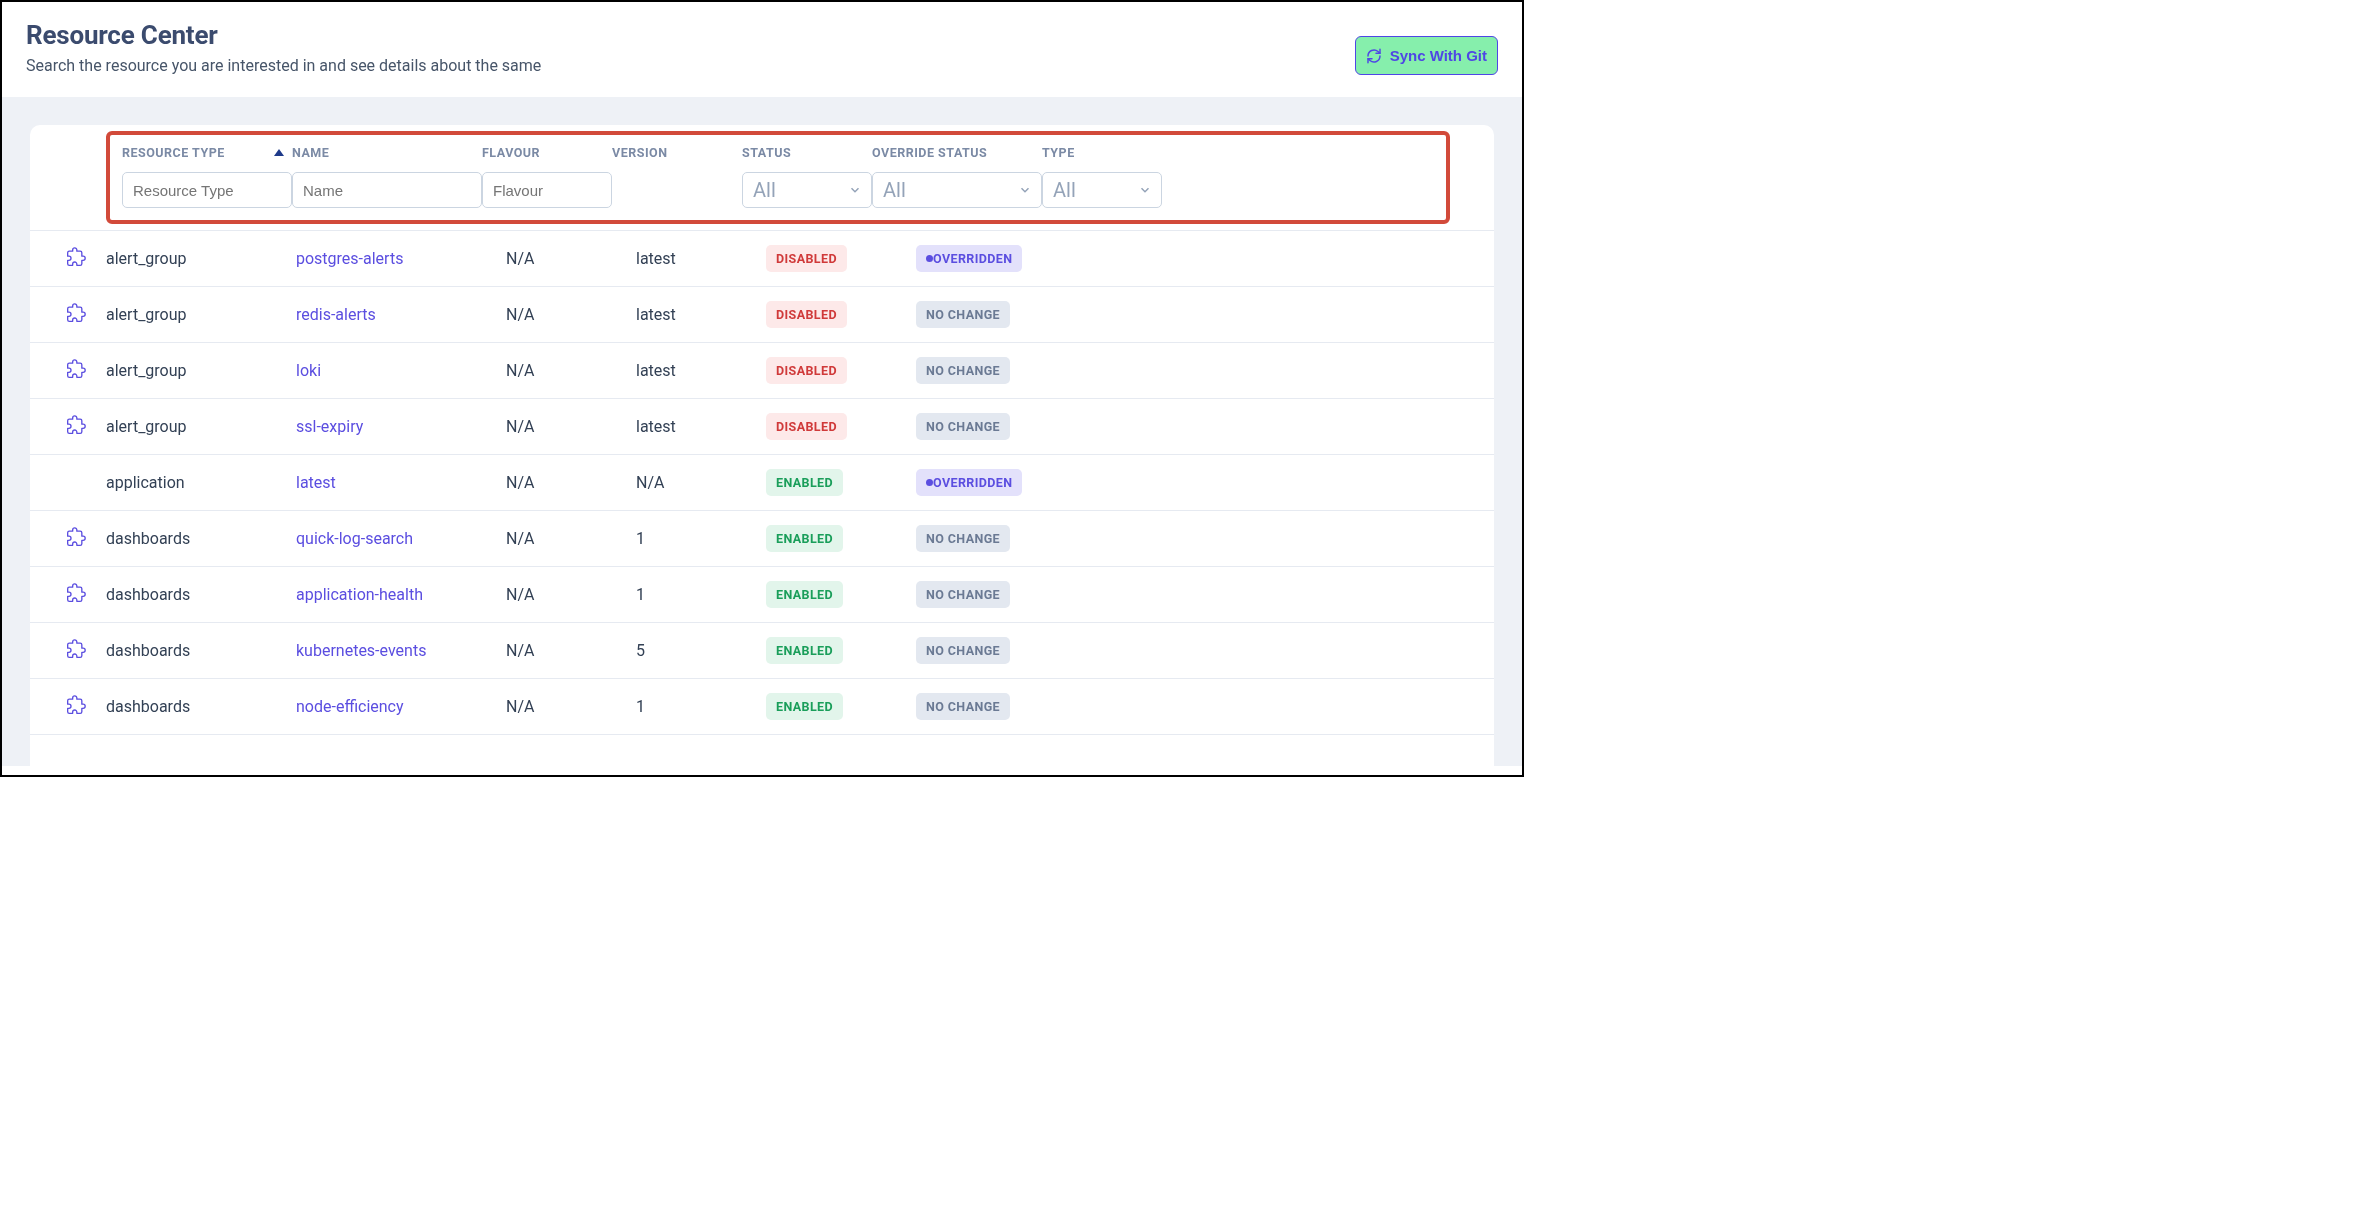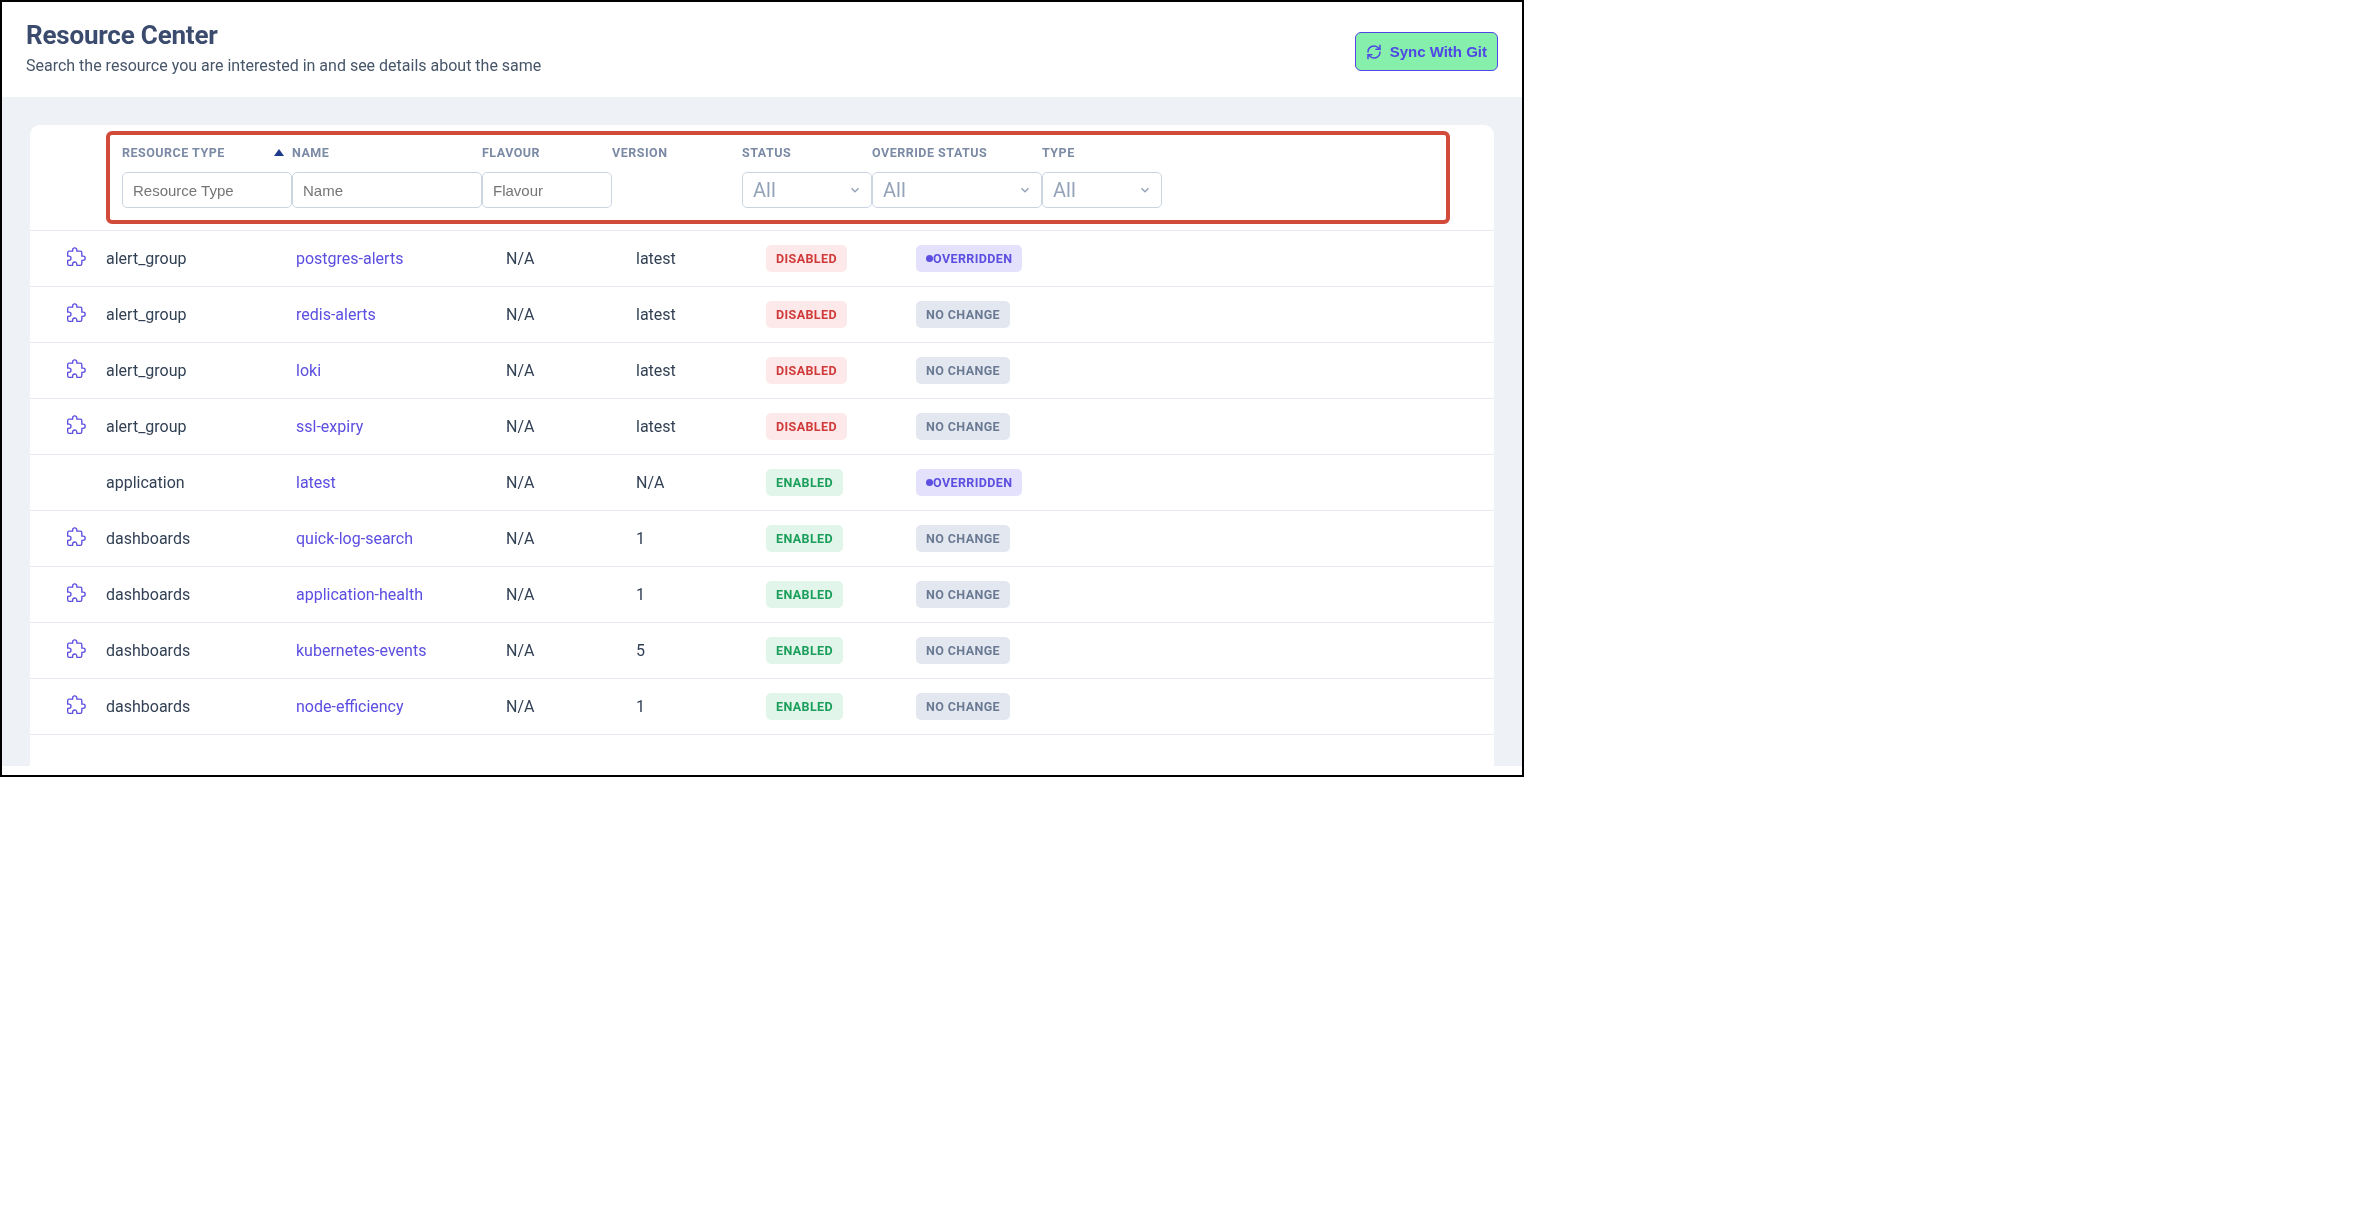--- a/index.html
+++ b/index.html
@@ -1,18 +1,18 @@
 <!DOCTYPE html>
 <html><head>
 <meta charset="utf-8">
 <style>
 * { box-sizing: border-box; margin: 0; padding: 0; }
 body { font-family: -apple-system, BlinkMacSystemFont, "Segoe UI", Roboto, Helvetica, Arial, sans-serif; background: #fff; color: #334155; }
 .frame { border: 2px solid #000; width: 1524px; height: 777px; overflow: hidden; position: relative; }
-.header { display: flex; justify-content: space-between; align-items: center; padding: 18px 24px 22px 24px; background: #fff; }
+.header { display: flex; justify-content: space-between; align-items: flex-end; padding: 18px 24px 22px 24px; background: #fff; }
 .header-left h1 { font-size: 26px; font-weight: 700; color: #3b4b6e; letter-spacing: -0.2px; }
 .header-left p { font-size: 16px; color: #475569; margin-top: 6px; }
 .sync-btn { display: flex; align-items: center; gap: 8px; border: 1.5px solid #4f46e5; color: #4f46e5; background: #86efac; border-radius: 6px; padding: 10px 10px; font-size: 15px; font-weight: 600; cursor: pointer; margin-top: 8px; }
 .sync-icon { width: 16px; height: 16px; }
 .content-bg { background: #eef1f6; padding: 28px 28px 0 28px; height: calc(100% - 104px); }
 .card { background: #fff; border-radius: 10px 10px 0 0; height: 100%; padding: 0 0 0 0; overflow: hidden; }
 .highlight-box { border: 4px solid #d24a3a; border-radius: 6px; margin: 6px 44px 0 76px; padding: 10px 12px 12px 12px; }
 .headers-row, .filters-row { display: grid; grid-template-columns: 170px 190px 130px 130px 130px 170px 120px; align-items: center; }
 .headers-row { margin-bottom: 12px; }
 .col-header { font-size: 12.5px; font-weight: 700; color: #7b8aa5; letter-spacing: 0.5px; display: flex; align-items: center; gap: 10px; }

